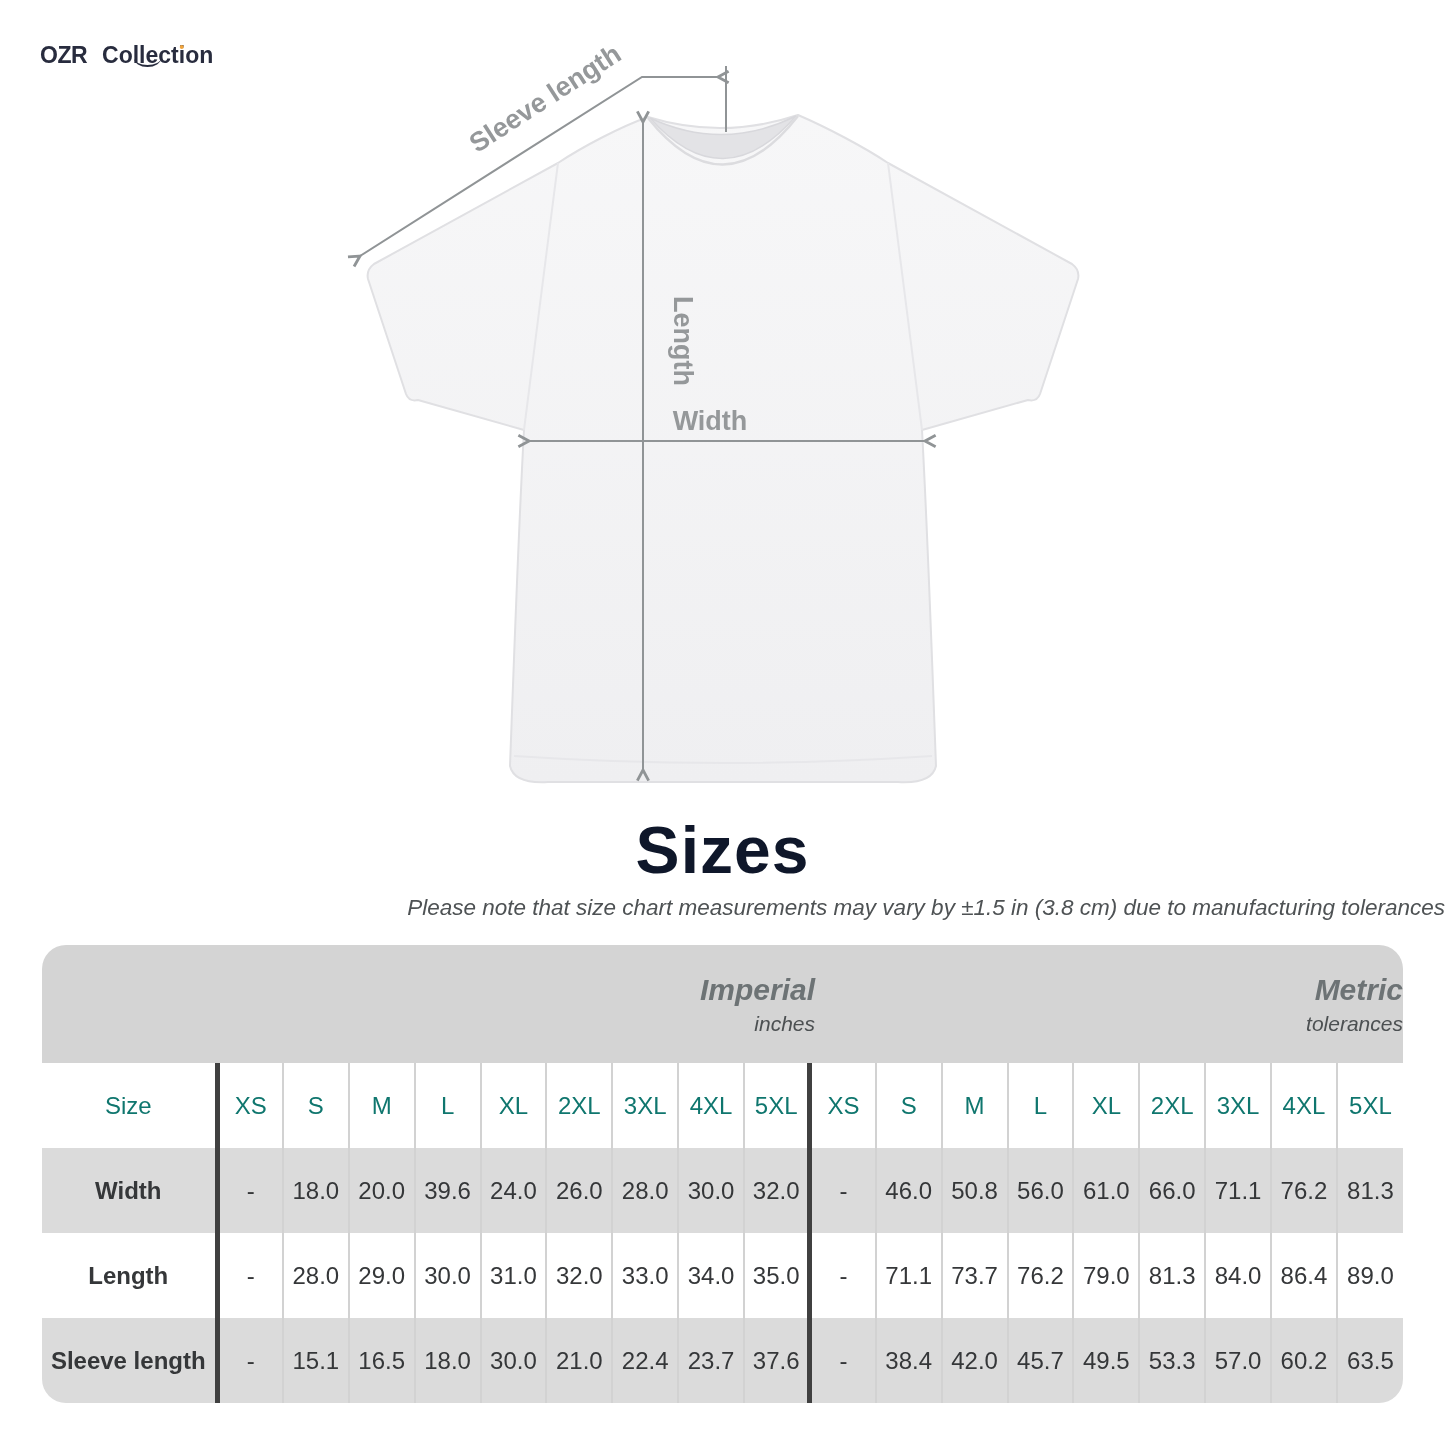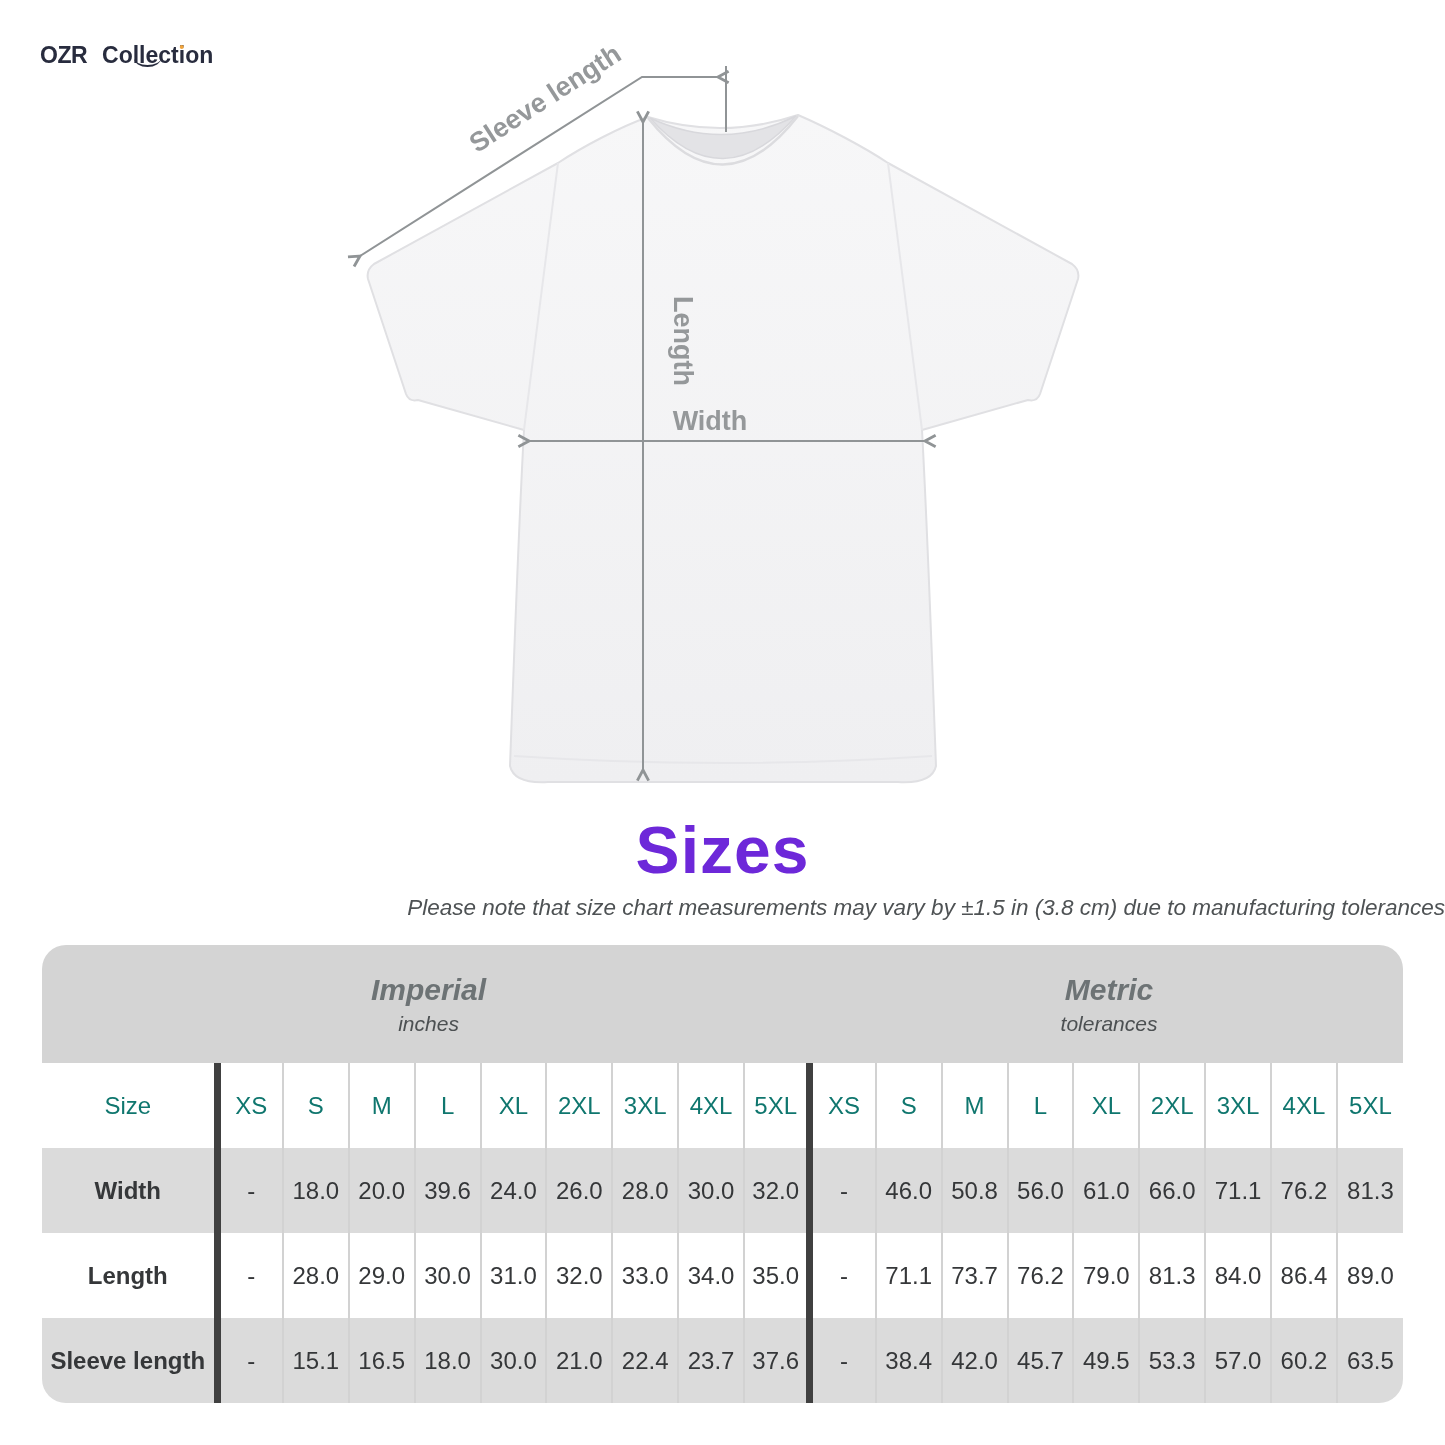--- a/index.html
+++ b/index.html
@@ -15,38 +15,38 @@
         width:4.5px;height:4.5px;border-radius:50%;background:#f0a43c}
   .logo .swoosh{position:absolute;left:32px;top:14px;width:27px;height:9px;
         border-bottom:2.5px solid #282c3e;border-radius:0 0 14px 14px/0 0 9px 9px}
 
   
   .diagram{position:absolute;left:0;top:0;width:1445px;height:820px}
   .diagram text{font-family:"Liberation Sans",sans-serif;font-weight:bold;fill:#95989a}
 
   
   .title{position:absolute;left:0;top:812px;width:100%;text-align:center;
-         font-size:66px;font-weight:800;color:#6d28d9;letter-spacing:1px}
+         font-size:66px;font-weight:800;color:#0f172a;letter-spacing:1px}
   .note{position:absolute;left:0;top:895px;width:100%;text-align:right;
         font-size:22.5px;font-style:italic;color:#4e5254}
 
   
   .size-table{position:absolute;left:42px;top:945px;width:1361px;border-radius:24px;
               overflow:hidden;background:#ffffff}
   .unit-band{display:flex;background:#d4d4d4;height:118px}
-  .unit-cell{display:flex;flex-direction:column;justify-content:center;align-items:center;row-gap:5px}
+  .unit-cell{display:flex;flex-direction:column;justify-content:center;align-items:flex-end;row-gap:5px}
   .unit-cell.imp{width:56.8%}
   .unit-cell.met{width:43.2%}
   .unit-label{font-size:30px;font-weight:bold;font-style:italic;color:#6d7375}
   .unit-sub{font-size:21px;font-style:italic;color:#4c5052}
   table.sizes{width:100%;border-collapse:collapse;table-layout:fixed}
   table.sizes td{height:85px;text-align:center;vertical-align:middle;font-size:24px;
                  color:#353739;padding:0;overflow:hidden}
   td.sep{border-left:2px solid #d2d2d2}
-  td.maj{border-left:7px solid #404040}
+  td.maj{border-left:5px solid #404040}
   tr.head td{font-weight:normal;color:#0f766e}
   td.lab{font-weight:bold;color:#6b7173;font-size:23px}
   tr.alt td{background:#dbdbdb}
 </style>
 </head>
 <body>
 
 <div class="page">
 
   <div class="logo">

